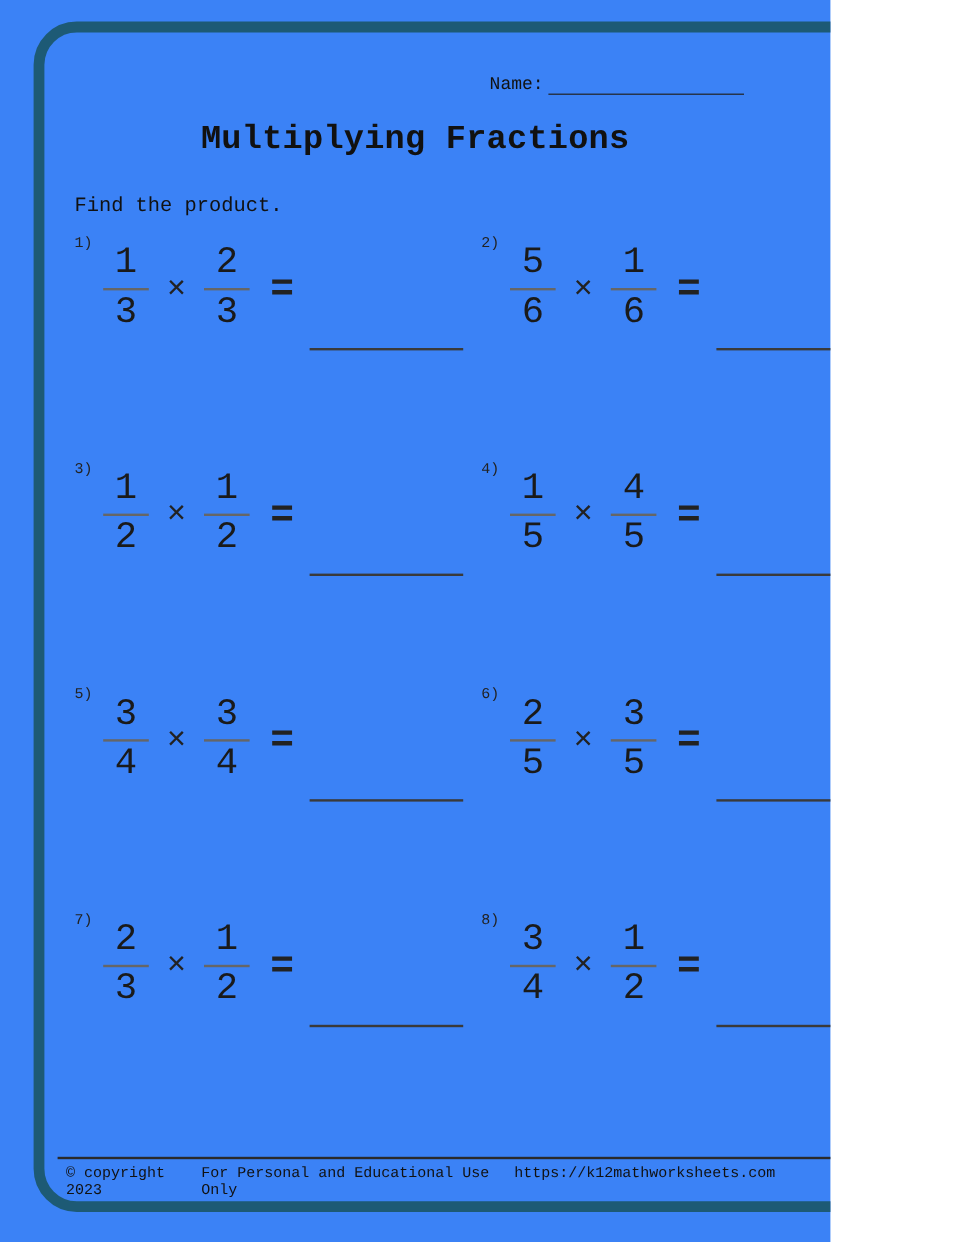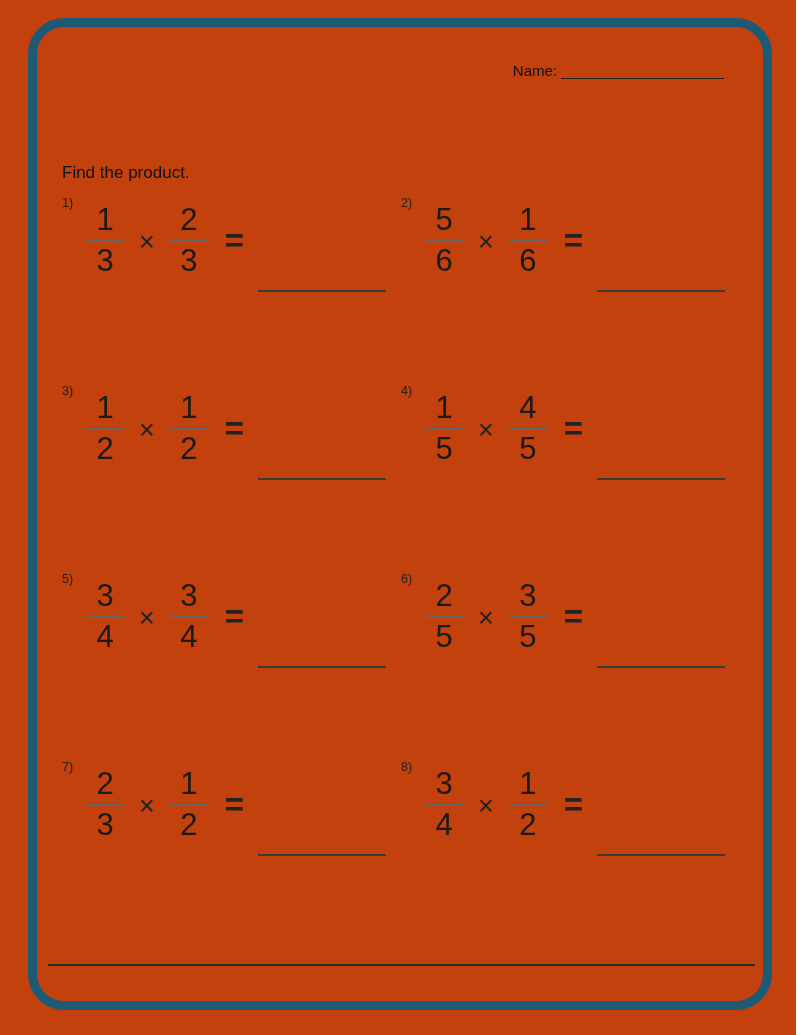--- a/index.html
+++ b/index.html
@@ -1,17 +1,17 @@
 <!DOCTYPE html>
 <html><head>
 <meta charset="utf-8">
 <style>
   * { margin:0; padding:0; box-sizing:border-box; }
   html,body { width:800px; height:1035px; background:#fff; font-family:"Liberation Sans","DejaVu Sans",sans-serif; color:#1a1a1a; }
-  .page { position:relative; width:796px; height:1035px; background:#c2410c; overflow:hidden; }
+  .page { position:relative; width:692px; height:1035px; background:#3b82f6; overflow:hidden;font-family:Liberation Mono, monospace; }
 
   .frame { position:absolute; left:28px; top:18px; width:744px; height:992px;
            border:9px solid #1d5a75; border-radius:36px; background:transparent; }
 
   .name-row { position:absolute; top:61px; right:72px; display:flex; align-items:flex-end; font-size:15px; color:#111; }
   .name-label { margin-right:4px; }
   .name-line { display:inline-block; width:163px; height:18px; border-bottom:1.6px solid #222; }
 
   .title { position:absolute; top:101px; left:0; right:0; text-align:center;
            font-size:28px; font-weight:700; letter-spacing:0.2px; color:#111; }
@@ -42,20 +42,21 @@
 
 <div class="page">
 
   <div class="frame"></div>
 
   <div class="name-row">
     <span class="name-label">Name:</span>
     <span class="name-line"></span>
   </div>
 
+  <div class="title">Multiplying Fractions</div>
 
   <div class="instruction">Find the product.</div>
 
   <div class="problems">
 
     <div class="problem">
       <span class="prob-num">1)</span>
       <div class="equation">
         <span class="fraction">
           <span class="num">1</span>
@@ -202,14 +203,19 @@
           <span class="den">2</span>
         </span>
         <span class="equals">=</span>
       </div>
       <span class="answer-line"></span>
     </div>
 
   </div>
 
   <div class="footer-divider"></div>
+  <div class="footer">
+    <span>© copyright 2023</span>
+    <span>For Personal and Educational Use Only</span>
+    <span>https://k12mathworksheets.com</span>
+  </div>
 
 </div>
 
 </body></html>

